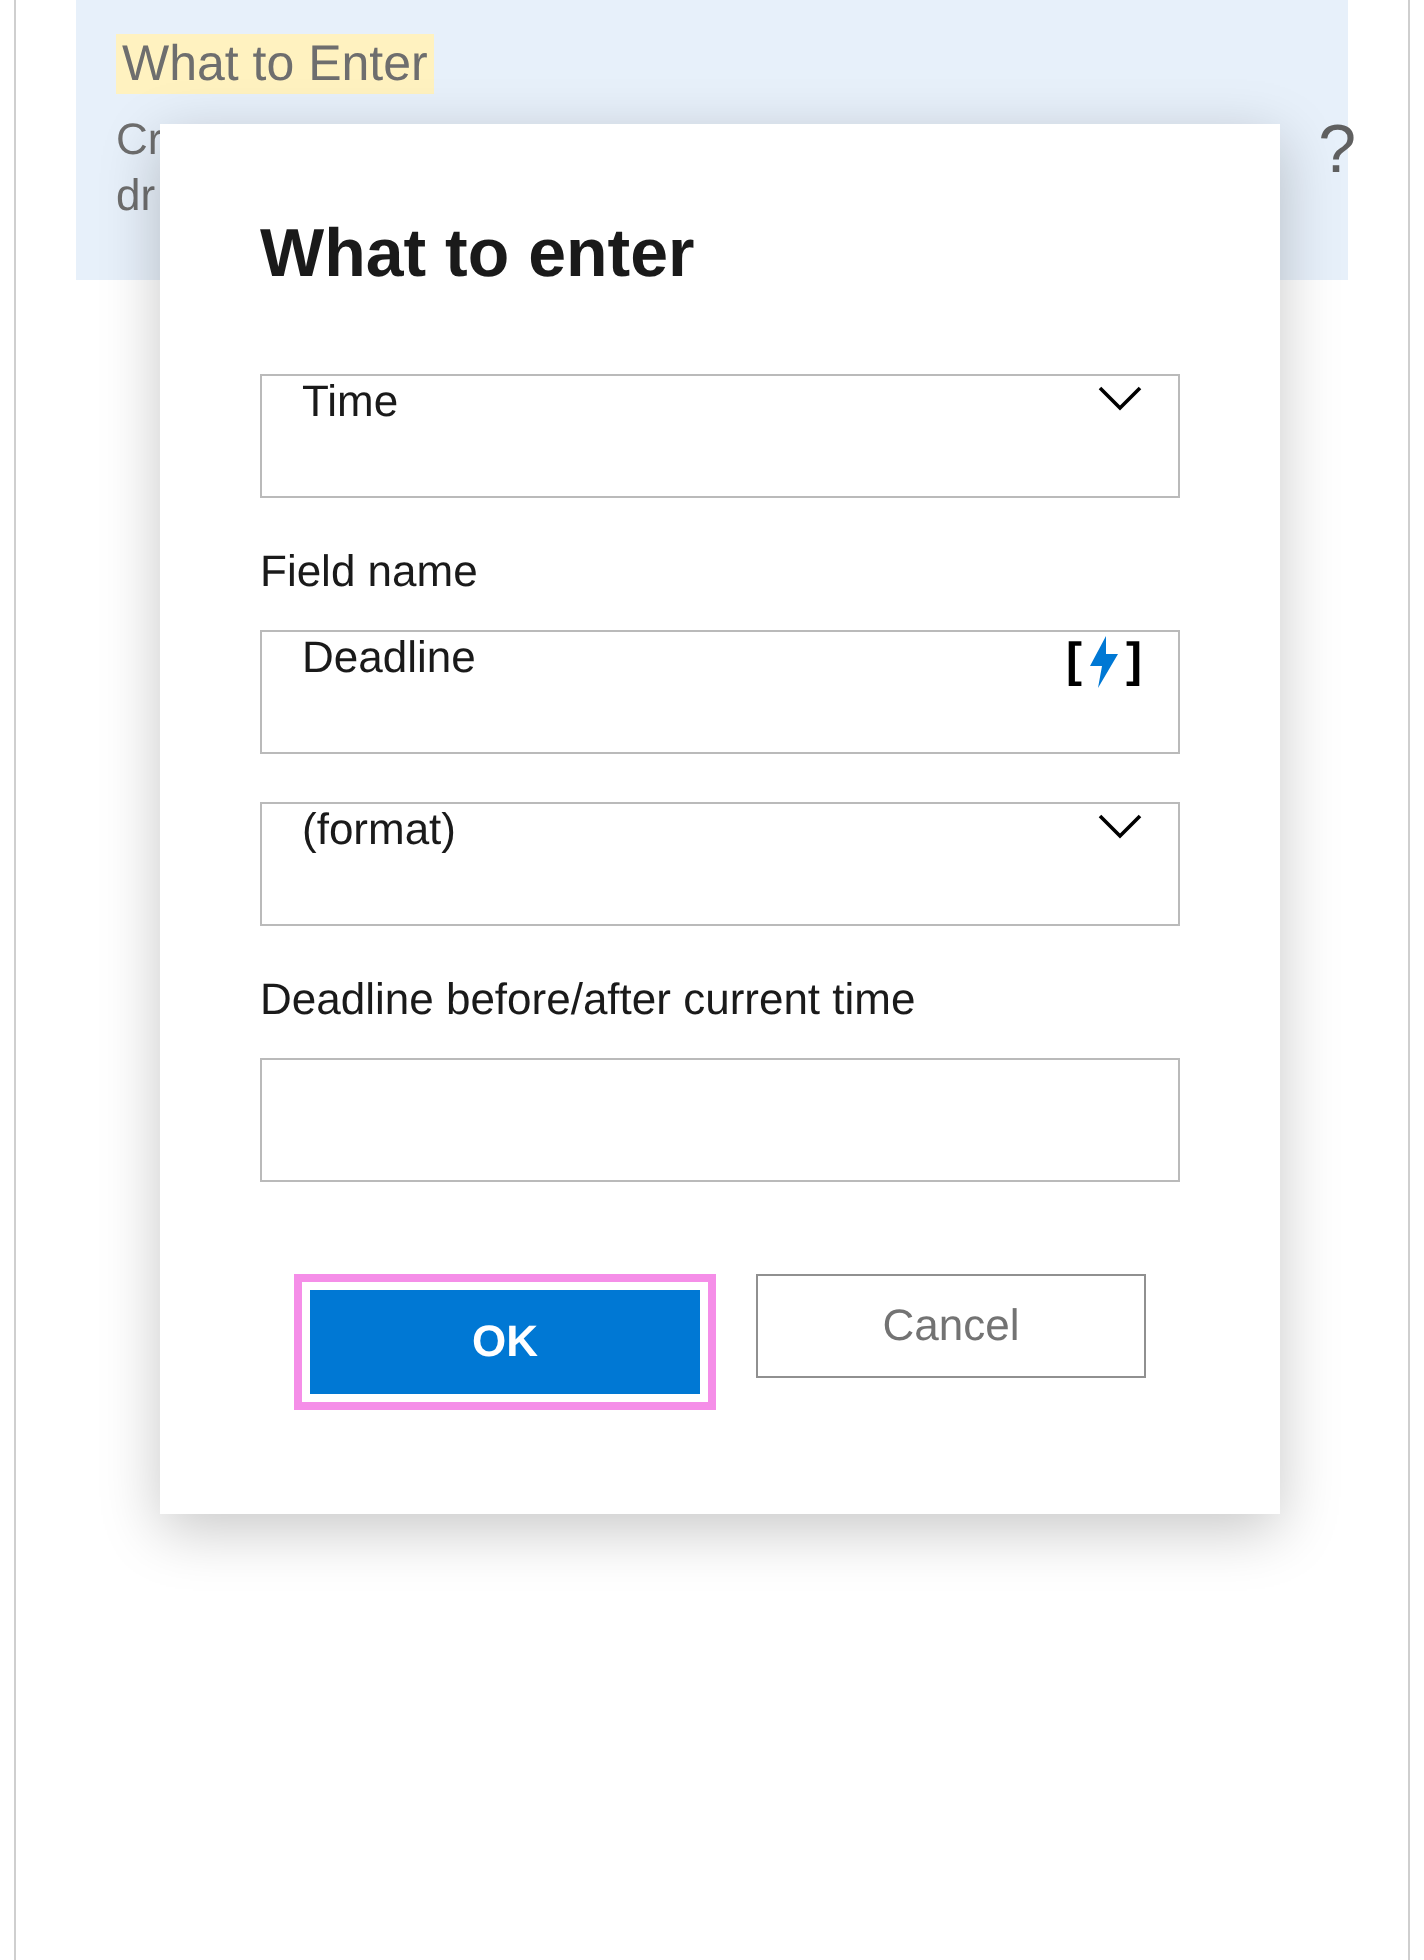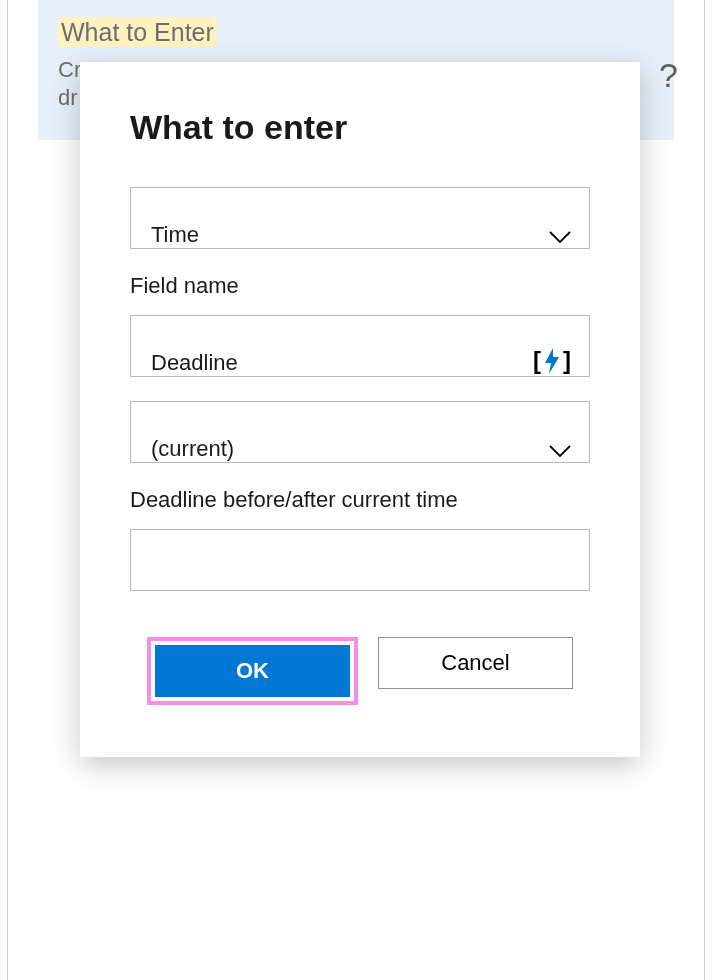--- a/index.html
+++ b/index.html
@@ -81,21 +81,21 @@
       display: block;
       font-size: 22px;
       color: #1a1a1a;
       margin-bottom: 10px;
     }
     .select-box, .input-box {
       width: 100%;
       height: 62px;
       border: 1px solid #bababa;
       display: flex;
-      align-items: flex-end;
+      align-items: flex-start;
       padding: 0 18px 0 20px;
       background: #ffffff;
       cursor: pointer;
       position: relative;
     }
     .input-box {
       cursor: text;
       margin-top: 16px;
     }
     .select-value {
@@ -135,21 +135,21 @@
     .btn {
       width: 195px;
       height: 52px;
       border: 1px solid #909090;
       background: #ffffff;
       font-size: 22px;
       display: flex;
       align-items: center;
       justify-content: center;
       cursor: pointer;
-      color: #000000;
+      color: #737373;
     }
     .btn-primary {
       background: #0078d4;
       border-color: #0078d4;
       color: #ffffff;
       font-weight: 600;
     }
     .btn-highlight {
       padding: 4px;
       border: 4px solid #f58ee8;
@@ -195,21 +195,21 @@
         <span>]</span>
       </span>
     </div>
   </div>
 
   <div class="form-group">
   </div>
 
   <div class="form-group">
     <div class="select-box">
-      <span class="select-value">(current)</span>
+      <span class="select-value">(format)</span>
       <span class="chevron">
         <svg viewBox="0 0 22 13" fill="none" stroke="#000000" stroke-width="1.8">
             <path d="M1 1 L11 11 L21 1"></path>
           </svg>
       </span>
     </div>
   </div>
 
   <div class="form-group">
     <label class="form-label">Deadline before/after current time</label>

